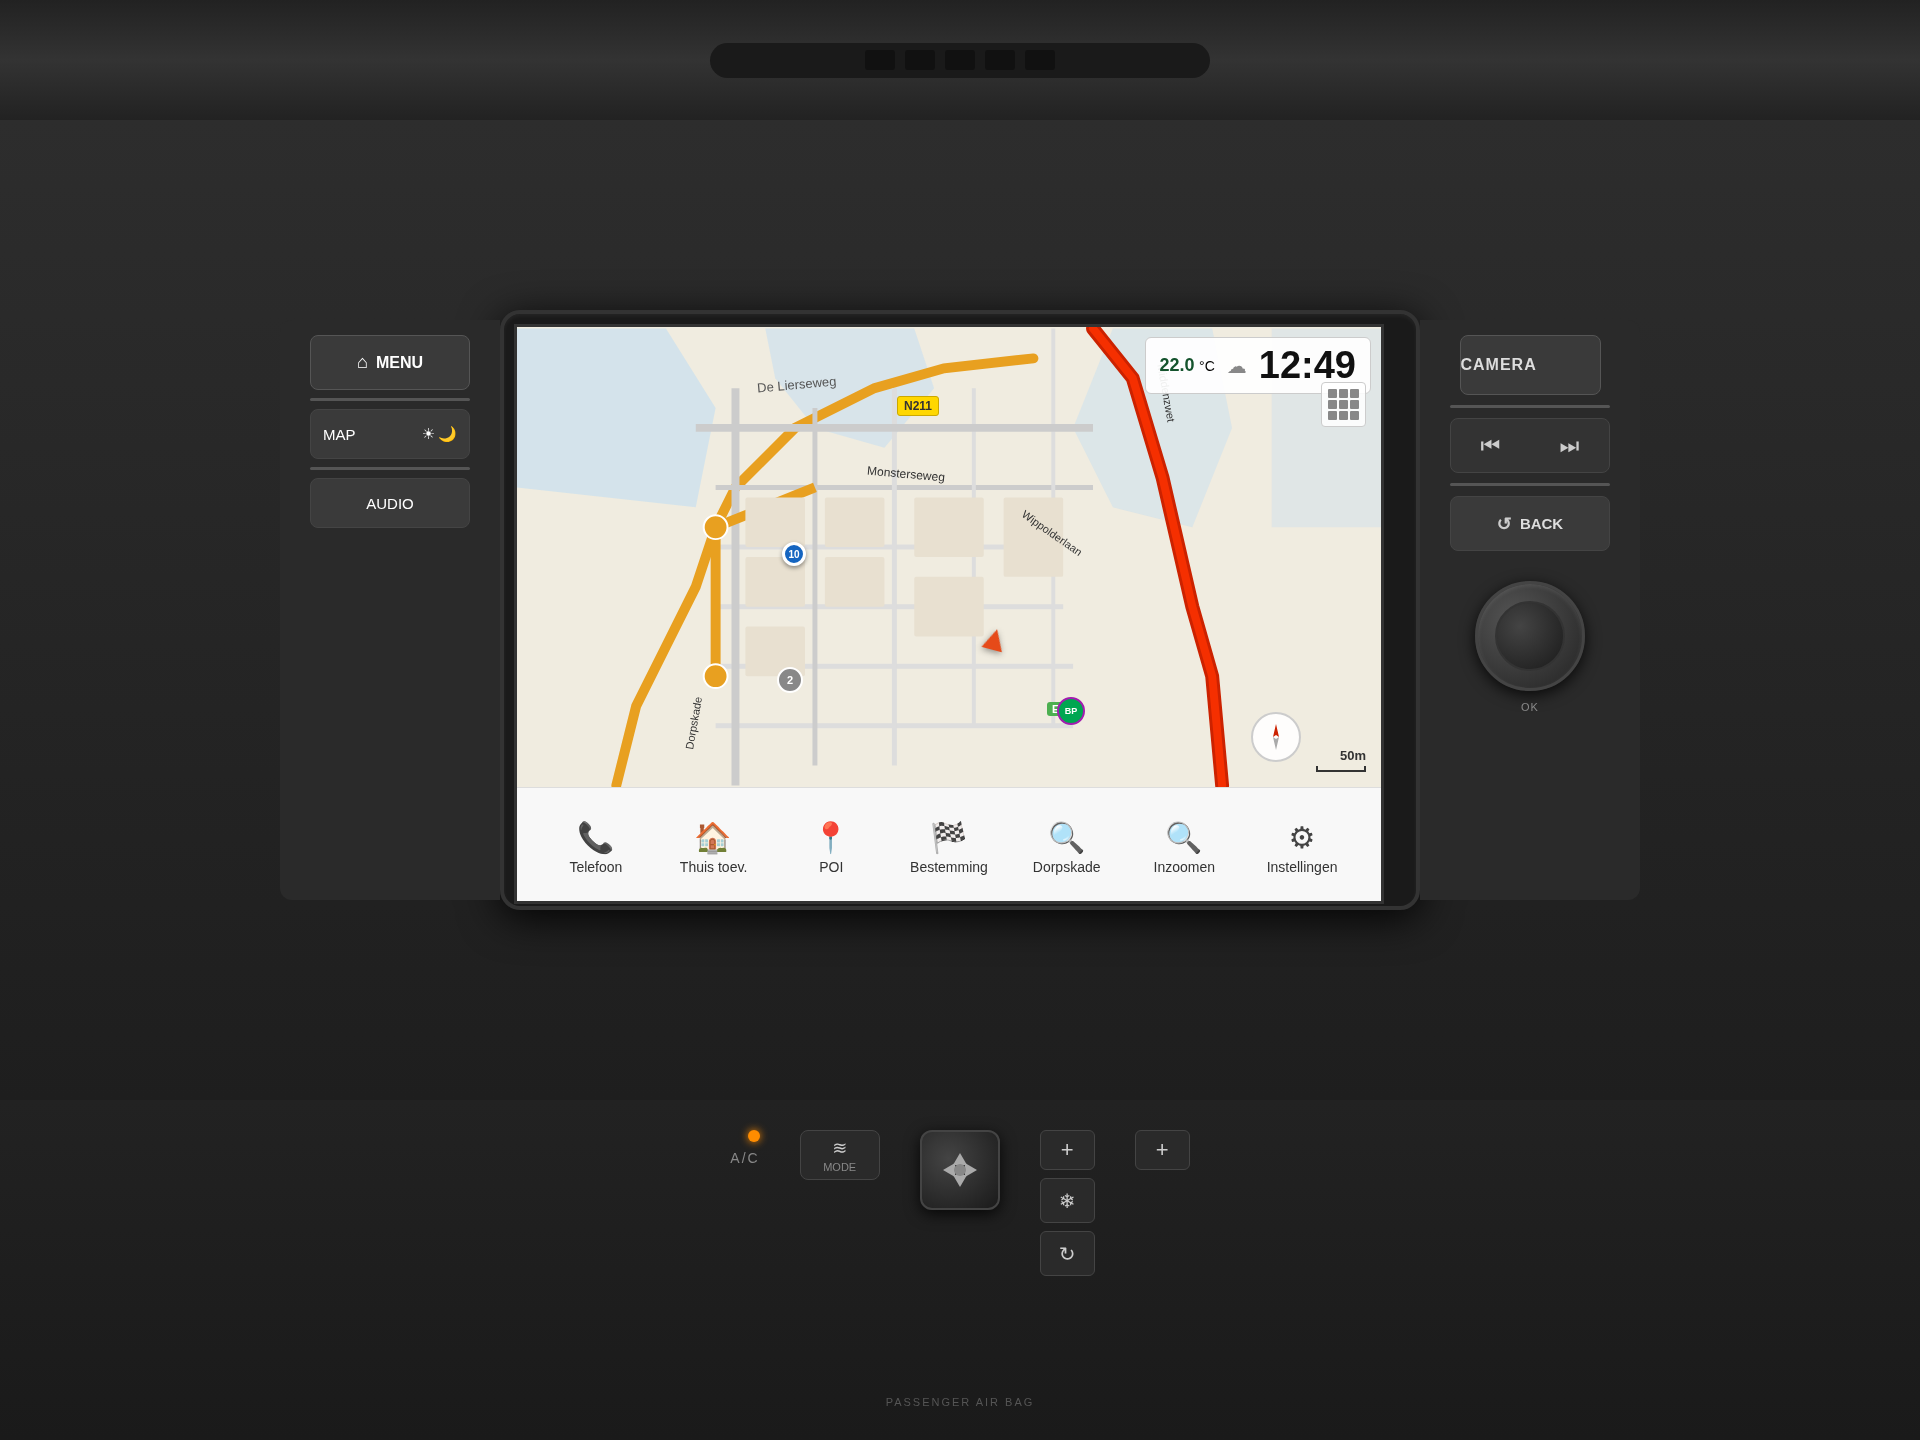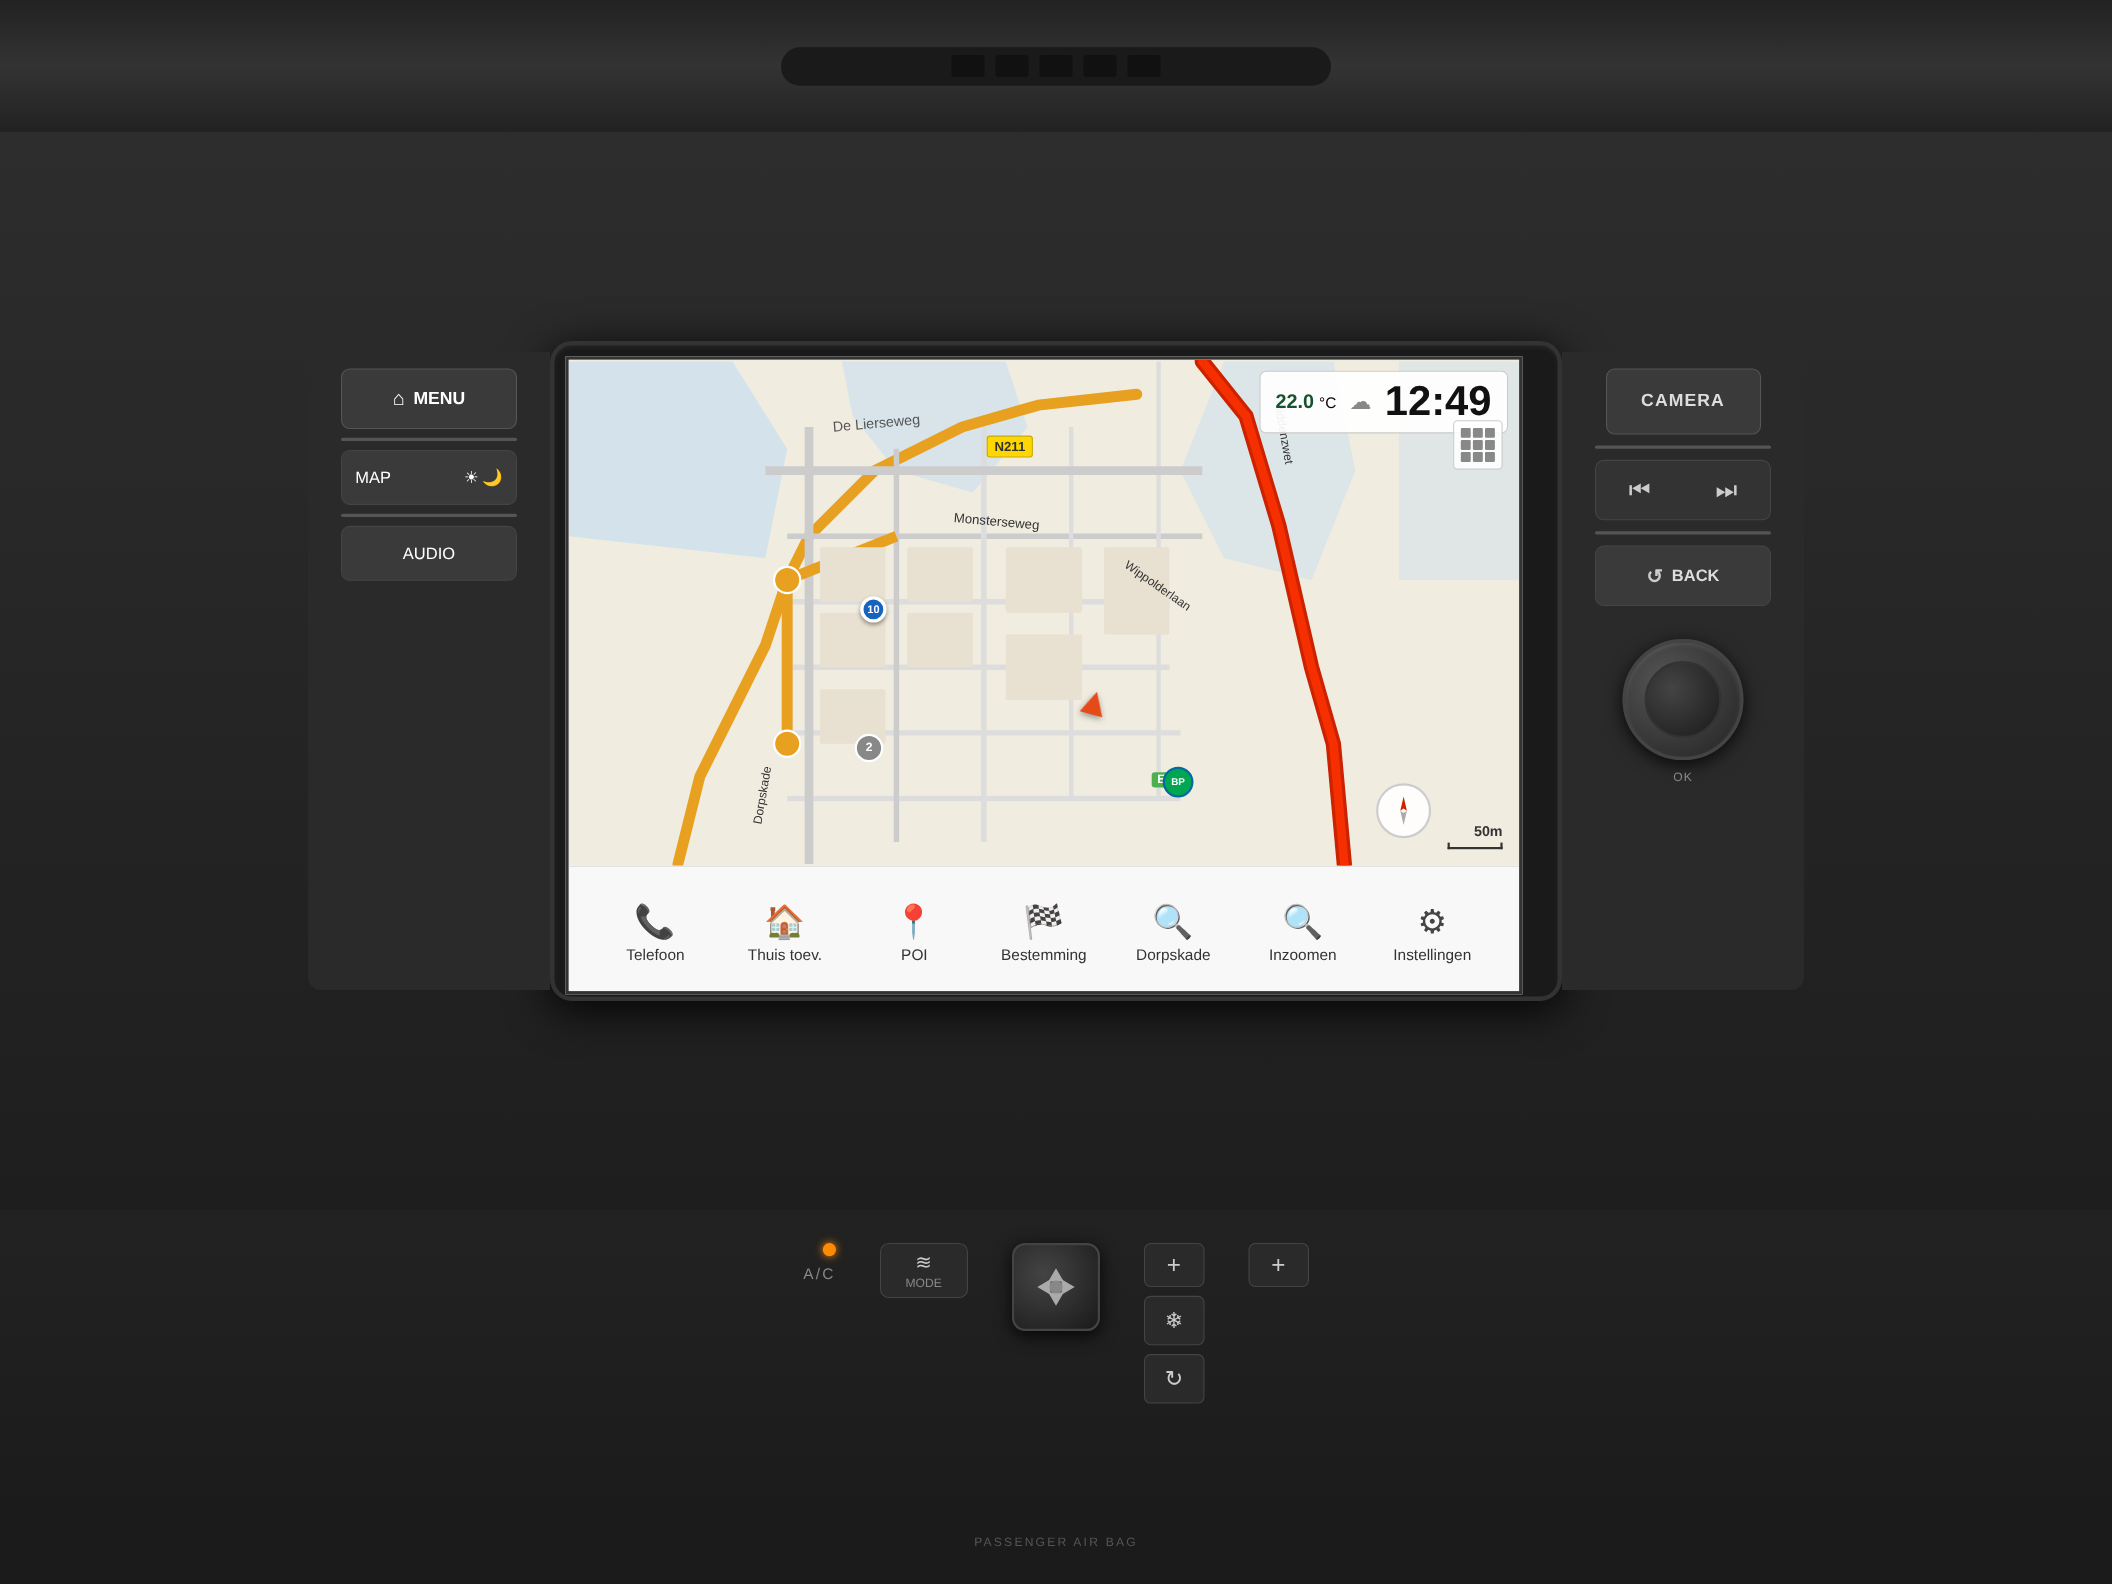--- a/index.html
+++ b/index.html
@@ -299,21 +299,21 @@
       gap: 10px;
     }
 
     .btn-camera {
       width: 141px;
       height: 60px;
       background: #3a3a3a;
       border-radius: 8px;
       display: flex;
       align-items: center;
-      justify-content: center;
+      justify-content: flex-start;
       cursor: pointer;
       border: 1px solid #555;
     }
     .btn-camera span { color: #ddd; font-size: 16px; font-weight: bold; letter-spacing: 1px; }
 
     .btn-divider2 {
       width: 160px;
       height: 3px;
       background: #555;
       border-radius: 2px;
@@ -512,21 +512,21 @@
       filter: drop-shadow(0 2px 3px rgba(0,0,0,0.4));
       transform: rotate(15deg);
     }
 
     .bp-marker {
       position: absolute;
       width: 28px;
       height: 28px;
       background: #00A651;
       border-radius: 50%;
-      border: 2px solid #0369a1;
+      border: 2px solid #a21caf;
       display: flex;
       align-items: center;
       justify-content: center;
       font-size: 9px;
       color: #fff;
       font-weight: bold;
     }
 
     .num-badge {
       position: absolute;

